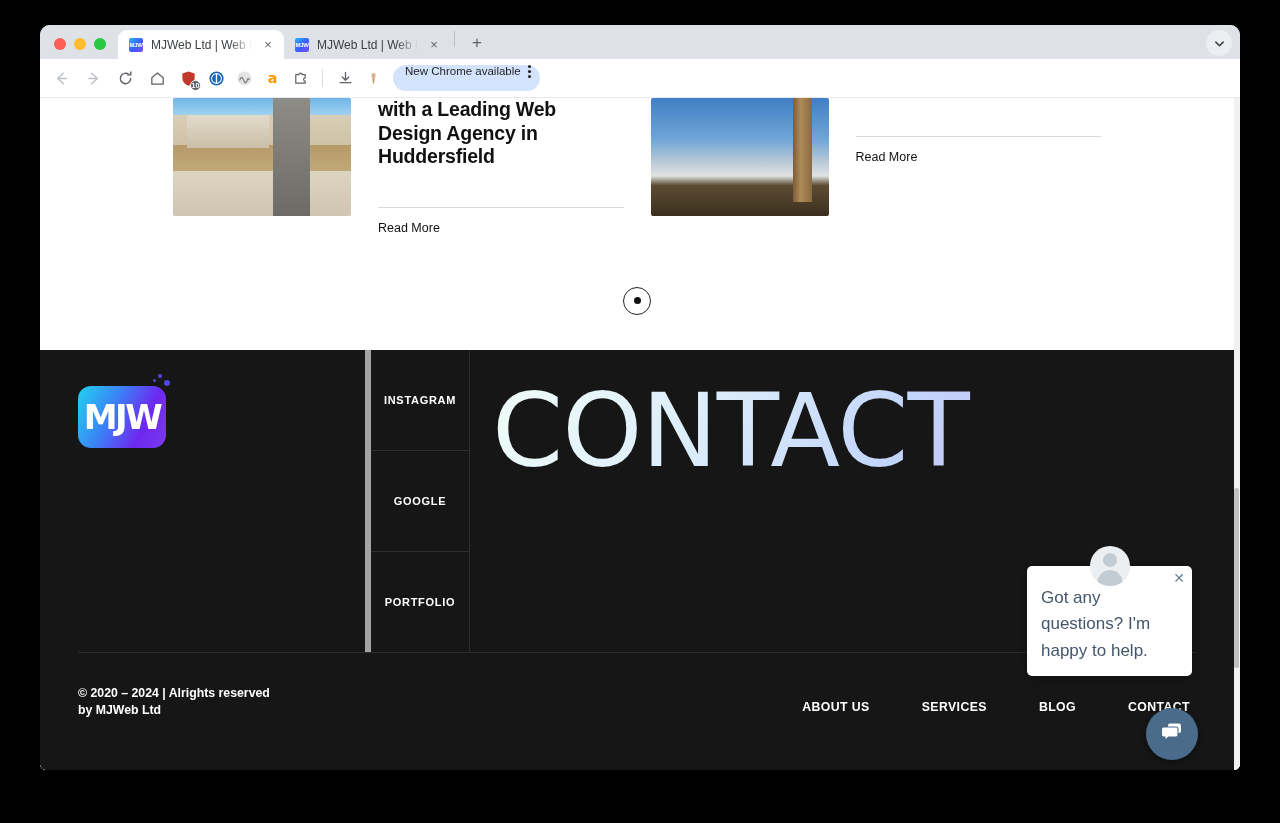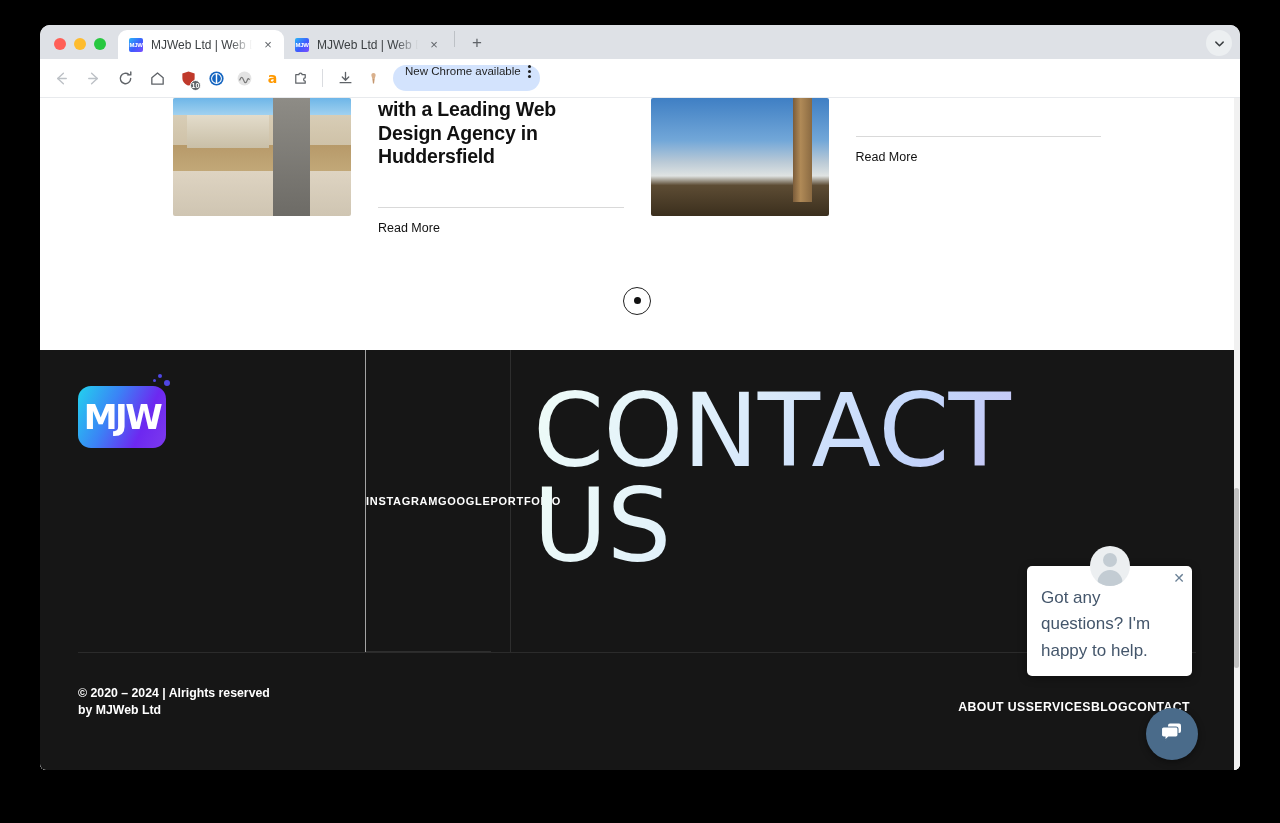--- a/index.html
+++ b/index.html
@@ -206,22 +206,22 @@
   .logo-bubbles span { position: absolute; border-radius: 50%; background: #4f46e5; display: block; }
   .logo-bubbles span:nth-child(1) { width: 3px; height: 3px; left: 1px; top: 7px; }
   .logo-bubbles span:nth-child(2) { width: 4px; height: 4px; left: 6px; top: 2px; }
   .logo-bubbles span:nth-child(3) { width: 6px; height: 6px; left: 12px; top: 8px; }
   .brand-copy {
     margin-top: 23px;
     font-size: 12.4px; line-height: 1.74; color: #d6d6d6;
     max-width: 225px;
   }
   .social-col {
-    width: 146px; border-left: 1px solid #a3a3a3; border-right: 1px solid #2e2e2e;
-    display: flex; flex-direction: row;
+    width: 105px; border-left: 6px solid #a3a3a3; border-right: 1px solid #2e2e2e;
+    display: flex; flex-direction: column;
   }
   .social-link {
     flex: 1; display: flex; align-items: center; justify-content: center;
     font-size: 11px; font-weight: 700; letter-spacing: 0.7px; color: #fff;
     border-bottom: 1px solid #2e2e2e;
   }
   .social-link:last-child { border-bottom: none; }
   .contact-col { flex: 1; padding: 34px 0 0 22px; }
   .contact-head {
     font-size: 102px; font-weight: 400; line-height: 0.93;
@@ -230,21 +230,21 @@
     -webkit-background-clip: text; background-clip: text;
     -webkit-text-fill-color: transparent; color: transparent;
     font-family: "DejaVu Sans", sans-serif;
   }
   .footer-divider { height: 1px; background: #2b2b2b; margin: 0 38px; }
   .footer-bottom {
     display: flex; align-items: flex-start; justify-content: space-between;
     padding: 32px 44px 0 38px;
   }
   .copyright { font-size: 12.3px; font-weight: 700; color: #fff; line-height: 1.35; }
-  .footer-nav { display: flex; align-items: center; padding-top: 15px; }
+  .footer-nav { display: flex; align-items: center; gap: 52px; padding-top: 15px; }
   .footer-nav a { font-size: 12.3px; font-weight: 700; color: #fff; letter-spacing: 0.4px; }
 
   
   .chat-tooltip {
     position: absolute; right: 42px; bottom: 94px;
     width: 165px; background: #fff; border-radius: 5px;
     padding: 13px 14px 12px; box-shadow: 0 2px 8px rgba(0,0,0,.35);
   }
   .chat-avatar {
     position: absolute; top: -20px; left: 50%; transform: translateX(-50%);
@@ -434,21 +434,20 @@
           </div>
 
           <div class="social-col">
             <a class="social-link">INSTAGRAM</a>
             <a class="social-link">GOOGLE</a>
             <a class="social-link">PORTFOLIO</a>
           </div>
 
           <div class="contact-col">
             <div class="contact-head">CONTACT</div>
-            <div class="contact-head">US</div>
           </div>
         </div>
 
         <div class="footer-divider"></div>
 
         <div class="footer-bottom">
           <div class="copyright">
             <div>© 2020 – 2024 | Alrights reserved</div>
             <div>by MJWeb Ltd</div>
           </div>

